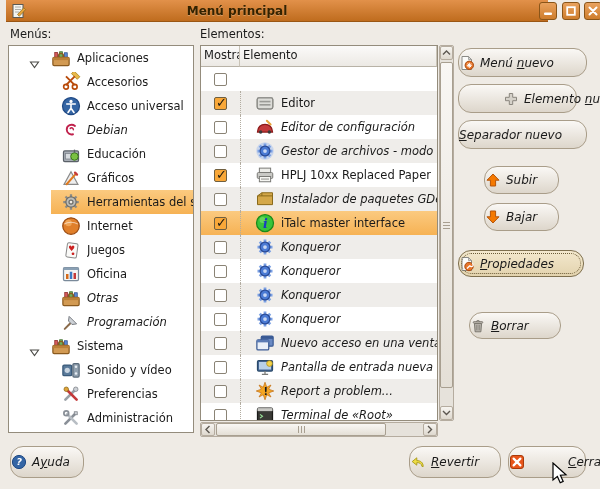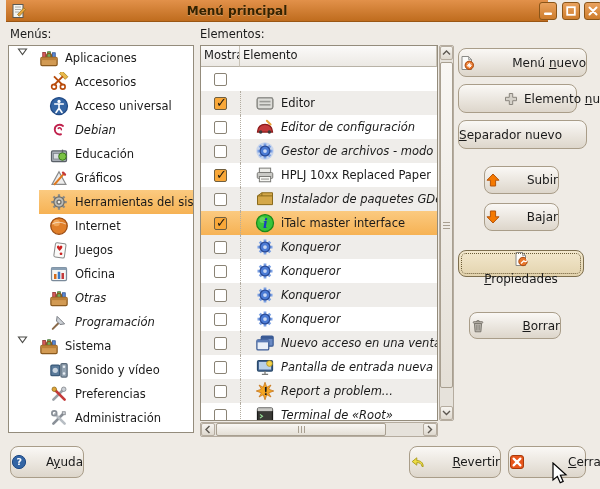--- a/index.html
+++ b/index.html
@@ -31,21 +31,21 @@
     display:flex; align-items:center; justify-content:center; padding:0; cursor:pointer;
   }
   .win-btn svg { display:block; }
   
   .panel-label { position:absolute; top:27px; font-size:11.5px; }
   
   .tree-panel {
     position:absolute; left:8px; top:45px; width:186px; height:388px;
     background:#fff; border:1px solid #948C7C; overflow:hidden;
   }
-  .tree-row { display:flex; align-items:flex-start; height:24px; white-space:nowrap; }
+  .tree-row { display:flex; align-items:flex-end; height:24px; white-space:nowrap;padding-left:12px; }
   .expander { width:26px; display:flex; align-items:center; justify-content:center; flex:0 0 auto; }
   .indent { width:30px; flex:0 0 auto; }
   .tree-content {
     display:flex; align-items:center; gap:6px; flex:1; height:100%;
     padding-left:10px; overflow:hidden;
   }
   .tree-content.root { padding-left:4px; }
   .tree-content.selected { background:linear-gradient(#FBCA80,#F6B254); }
   
   .list-frame {
@@ -95,31 +95,32 @@
     position:absolute; background:linear-gradient(#F9F7F4,#E4DFD6);
     border:1px solid #A89F90; border-radius:2px; cursor:pointer;
     display:flex; align-items:center; justify-content:center;
   }
   .grip-h { display:flex; gap:2px; }
   .grip-h i { display:block; width:1px; height:7px; background:#A89F90; }
   .grip-v { display:flex; flex-direction:column; gap:2px; }
   .grip-v i { display:block; height:1px; width:7px; background:#A89F90; }
   
   .btn {
-    position:absolute; display:flex; align-items:center; justify-content:space-between; gap:5px;
+    position:absolute; display:flex; align-items:center; justify-content:flex-start; gap:5px;
     background:linear-gradient(#FAF8F5,#DDD6CB);
-    border:1px solid #A99D89; border-radius:8px;
+    border:1px solid #A99D89; border-radius:13px;
     font-family:"DejaVu Sans", sans-serif; font-size:12px; color:#1a1a1a; cursor:pointer;
     white-space:nowrap;
+    font-style:italic;
   }
   .btn u { text-decoration:underline; }
   .btn.focused {
     background:linear-gradient(#F3E8CD,#E3D3AE);
     border-color:#7E6F4E;
-    outline:1px dotted #6B5B36; outline-offset:-4px;flex-direction:column;
+    outline:1px dotted #6B5B36; outline-offset:-4px;
   }
   
   #btn-new-menu      { left:458px; top:48px;  width:129px; height:29px; }
   #btn-new-item      { left:458px; top:84px;  width:119px; height:29px;padding-left:44px; }
   #btn-new-separator { left:458px; top:120px; width:129px; height:29px; }
   #btn-up            { left:484px; top:166px; width:75px;  height:28px; }
   #btn-down          { left:484px; top:203px; width:75px;  height:28px; }
   #btn-properties    { left:458px; top:250px; width:126px; height:27px; }
   #btn-delete        { left:469px; top:283px; width:92px;  height:27px;margin-top:29px; }
   

